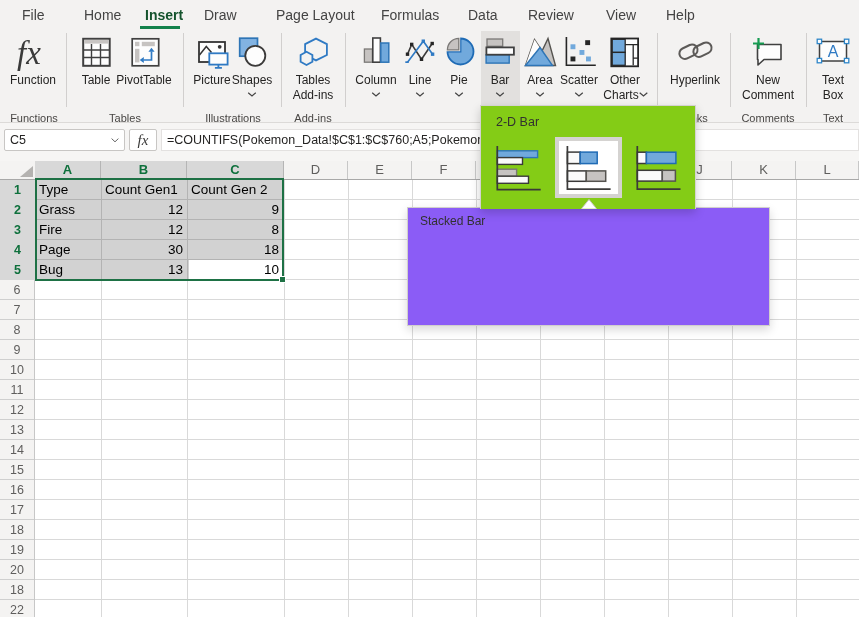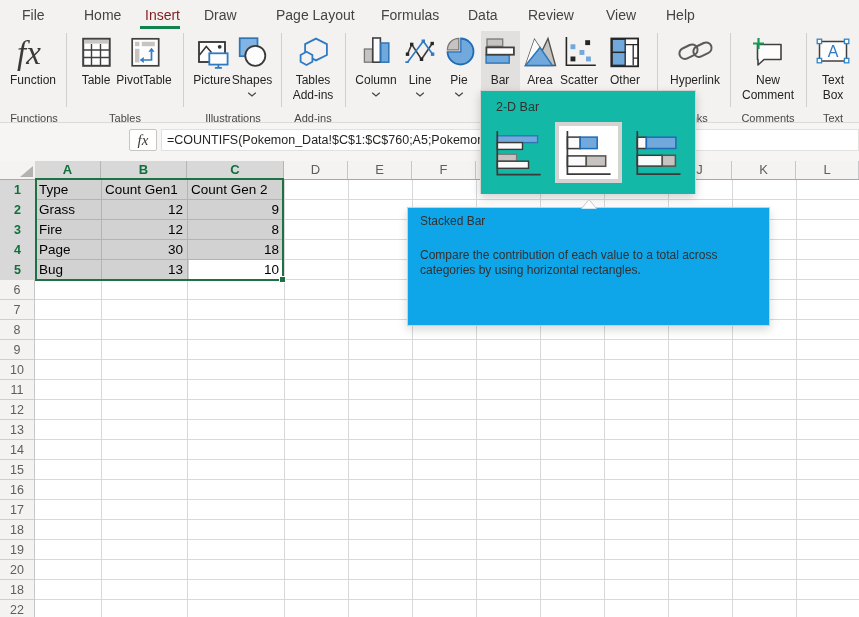--- a/index.html
+++ b/index.html
@@ -1,20 +1,20 @@
 <!DOCTYPE html>
 <html><head><meta charset="utf-8"><style>
 *{margin:0;padding:0;box-sizing:border-box}
 html,body{width:859px;height:617px;overflow:hidden}
 body{font-family:"Liberation Sans",sans-serif;position:relative;background:#fff;-webkit-font-smoothing:antialiased}
 .abs{position:absolute}
 
 #tabbar{position:absolute;left:0;top:0;width:859px;height:30px;background:#f3f2f1}
 .tab{position:absolute;top:7px;font-size:14px;color:#444;white-space:nowrap}
-.tab.sel{font-weight:normal;color:#7f1d1d}
+.tab.sel{font-weight:bold;color:#14532d}
 #insline{position:absolute;left:140px;top:26px;width:40px;height:3px;background:#13824c}
 #editbtn{position:absolute;left:729px;top:2px;width:97px;height:26px;background:#fff;border:1px solid #c8c6c4;border-radius:3px;color:#107c41;font-size:13.5px;font-weight:bold}
 
 #ribbon{position:absolute;left:0;top:30px;width:859px;height:93px;background:#f3f2f1;border-bottom:1px solid #dcdad8}
 .sep{position:absolute;top:3px;width:1px;height:74px;background:#d1cfce}
 .rlbl{position:absolute;font-size:12px;color:#252423;text-align:center;white-space:nowrap;transform:translateX(-50%)}
 .glbl{position:absolute;top:82px;font-size:11px;color:#484644;text-align:center;white-space:nowrap;transform:translateX(-50%)}
 .chev{position:absolute;transform:translateX(-50%)}
 #barhl{position:absolute;left:481px;top:1px;width:39px;height:92px;background:#e2e0de}
 
@@ -33,26 +33,26 @@
 #cells{position:absolute;left:35px;top:19px;width:824px;height:437px;
 background-image:repeating-linear-gradient(to bottom,transparent 0,transparent 19px,#d9d9d9 19px,#d9d9d9 20px)}
 .vline{position:absolute;top:19px;width:1px;height:437px;background:#d9d9d9}
 
 #selrect{position:absolute;left:35px;top:17px;width:249px;height:103px;background:rgba(18,18,18,0.19);border:2px solid #1e7145}
 #activecell{position:absolute;left:189px;top:99px;width:93px;height:19px;background:#fff}
 #fillhandle{position:absolute;left:279px;top:115px;width:7px;height:7px;background:#1e7145;border:1px solid #fff}
 .cell{position:absolute;font-size:13.5px;color:#000;line-height:20px;white-space:nowrap}
 .num{text-align:right}
 
-#panel{position:absolute;left:480px;top:90px;width:216px;height:104px;background:#14b8a6;border:1px solid #d4d2d0;border-bottom:none;box-shadow:0 4px 9px rgba(0,0,0,.18)}
+#panel{position:absolute;left:480px;top:105px;width:216px;height:104px;background:#84cc16;border:1px solid #d4d2d0;border-bottom:none;box-shadow:0 4px 9px rgba(0,0,0,.18)}
 #ptitle{position:absolute;left:15px;top:9px;font-size:12.5px;color:#323130}
 #selbox{position:absolute;left:74px;top:31px;width:67px;height:61px;border:4px solid #d5d3d1;background:#fff}
 
 
-#tip{position:absolute;left:407px;top:207px;width:363px;height:119px;background:#0ea5e9;border:1px solid #d1cfcd;box-shadow:0 4px 9px rgba(0,0,0,.15)}
+#tip{position:absolute;left:407px;top:207px;width:363px;height:119px;background:#8b5cf6;border:1px solid #d1cfcd;box-shadow:0 4px 9px rgba(0,0,0,.15)}
 #tip .t1{position:absolute;left:12px;top:6px;font-size:12px;color:#323130}
 #tip p{position:absolute;left:12px;font-size:12px;color:#323130;line-height:14.5px;white-space:nowrap}
 </style></head>
 <body>
 
 <div id="tabbar">
 <span class="tab" style="left:22px">File</span>
 <span class="tab" style="left:84px">Home</span>
 <span class="tab sel" style="left:145px">Insert</span>
 <span class="tab" style="left:204px">Draw</span>
@@ -223,20 +223,23 @@
     </svg>
 <svg class="chev" style="left:579px;top:62px" width="9" height="5" viewBox="0 0 9 5">
       <path d="M0.7,0.7 L4.5,4 L8.3,0.7" stroke="#444" stroke-width="1.2" fill="none"></path>
     </svg>
 <svg class="abs" style="left:639px;top:62px" width="9" height="5" viewBox="0 0 9 5">
       <path d="M0.7,0.7 L4.5,4 L8.3,0.7" stroke="#444" stroke-width="1.2" fill="none"></path>
     </svg>
 </div>
 
 <div id="fbar">
+<div id="namebox">C5<svg style="position:absolute;right:5px;top:8px" width="8" height="5" viewBox="0 0 8 5">
+        <path d="M0.6,0.6 L4,3.8 L7.4,0.6" stroke="#666" stroke-width="1" fill="none"></path>
+      </svg></div>
 <div id="fxbox">fx</div>
 <div id="ftext">=COUNTIFS(Pokemon_Data!$C$1:$C$760;A5;Pokemon_Data!$D$1:$D$760;"x")</div>
 </div>
 
 <div id="grid">
 <div id="cells"></div>
 <div class="vline" style="left:101px"></div>
 <div class="vline" style="left:187px"></div>
 <div class="vline" style="left:284px"></div>
 <div class="vline" style="left:348px"></div>
@@ -303,21 +306,20 @@
 <div class="cell num" style="left:101px;top:79px;width:82px">30</div>
 <div class="cell num" style="left:187px;top:79px;width:92px">18</div>
 <div class="cell" style="left:39px;top:99px">Bug</div>
 <div class="cell num" style="left:101px;top:99px;width:82px">13</div>
 <div class="cell num" style="left:187px;top:99px;width:92px">10</div>
 <div id="fillhandle"></div>
 </div>
 
 <div id="tip">
 <div class="t1">Stacked Bar</div>
-<p style="top:40px">Compare the contribution of each value to a total across<br>categories by using horizontal rectangles.</p>
 </div>
 
 <div id="panel">
 <div id="ptitle">2-D Bar</div>
 <div id="selbox"></div>
 <svg class="abs" style="left:10px;top:35px" width="52" height="52" viewBox="0 0 52 52">
 <rect x="6.3" y="9.8" width="40.3" height="6.8" fill="#71a9dc" stroke="#2e75b6" stroke-width="1.4"></rect>
 <rect x="6.3" y="16.6" width="25.2" height="6.8" fill="#fafafa" stroke="#3b3a39" stroke-width="1.4"></rect>
 <rect x="6.3" y="28.2" width="19.3" height="7" fill="#c6c3c1" stroke="#7a7876" stroke-width="1.4"></rect>
 <rect x="6.3" y="35.2" width="31.2" height="7.1" fill="#fafafa" stroke="#3b3a39" stroke-width="1.4"></rect>

